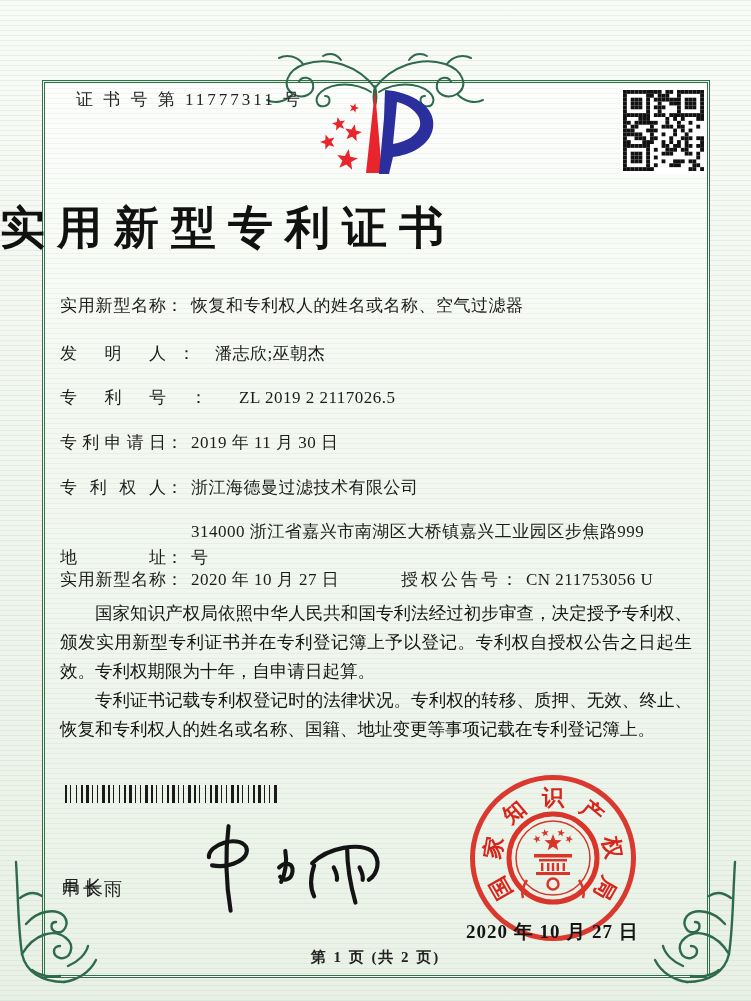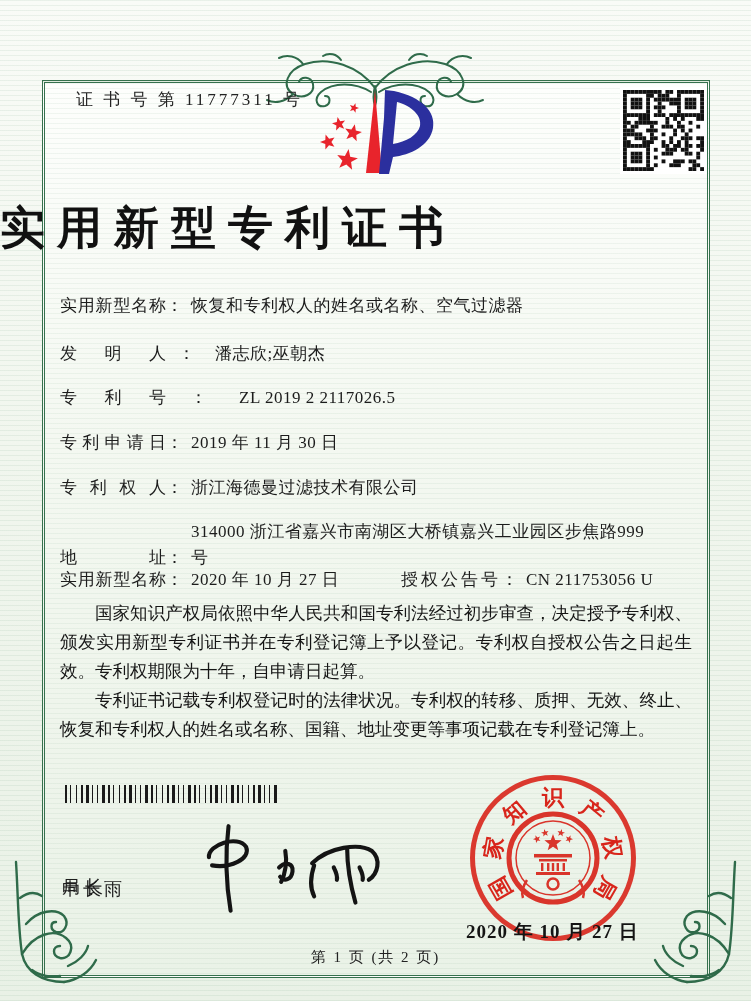--- a/index.html
+++ b/index.html
@@ -41,21 +41,21 @@
   .director-title{left:62px;top:845px;font-size:18px;letter-spacing:5px;font-family:"Liberation Sans","DejaVu Sans",sans-serif;margin-top:30px;}
   .director-name{left:62px;top:877px;font-size:18px;letter-spacing:3px;font-family:"Liberation Sans","DejaVu Sans",sans-serif;}
   .autograph{left:185px;top:820px;}
   
   .seal{left:470px;top:775px;width:166px;height:166px;border-radius:50%;
         border:5px solid rgba(216,37,27,.9);box-sizing:border-box;}
   .seal .ring-char{position:absolute;left:50%;top:50%;font-size:22px;font-weight:700;
         color:#d8251b;transform-origin:center;}
   .seal-emblem{left:505px;top:808px;}
   .seal-date{left:466px;top:919px;font-size:19px;font-weight:700;letter-spacing:1px;color:#141414;z-index:6;}
-  .footer{left:0;top:948px;width:751px;text-align:center;font-size:15px;letter-spacing:2px;color:#222;}
+  .footer{left:0;top:948px;width:751px;text-align:center;font-size:15px;letter-spacing:2px;color:#222;font-weight:bold;}
   .orn{color:#2f6b4a;}
   svg{display:block;}
 </style>
 </head>
 <body>
 
 <div class="abs frame"></div>
 
 <svg class="abs orn" style="left:263px;top:48px;" width="224" height="66" viewBox="0 0 224 66">
   <g fill="none" stroke="#2f6b4a" stroke-width="2" stroke-linecap="round">

